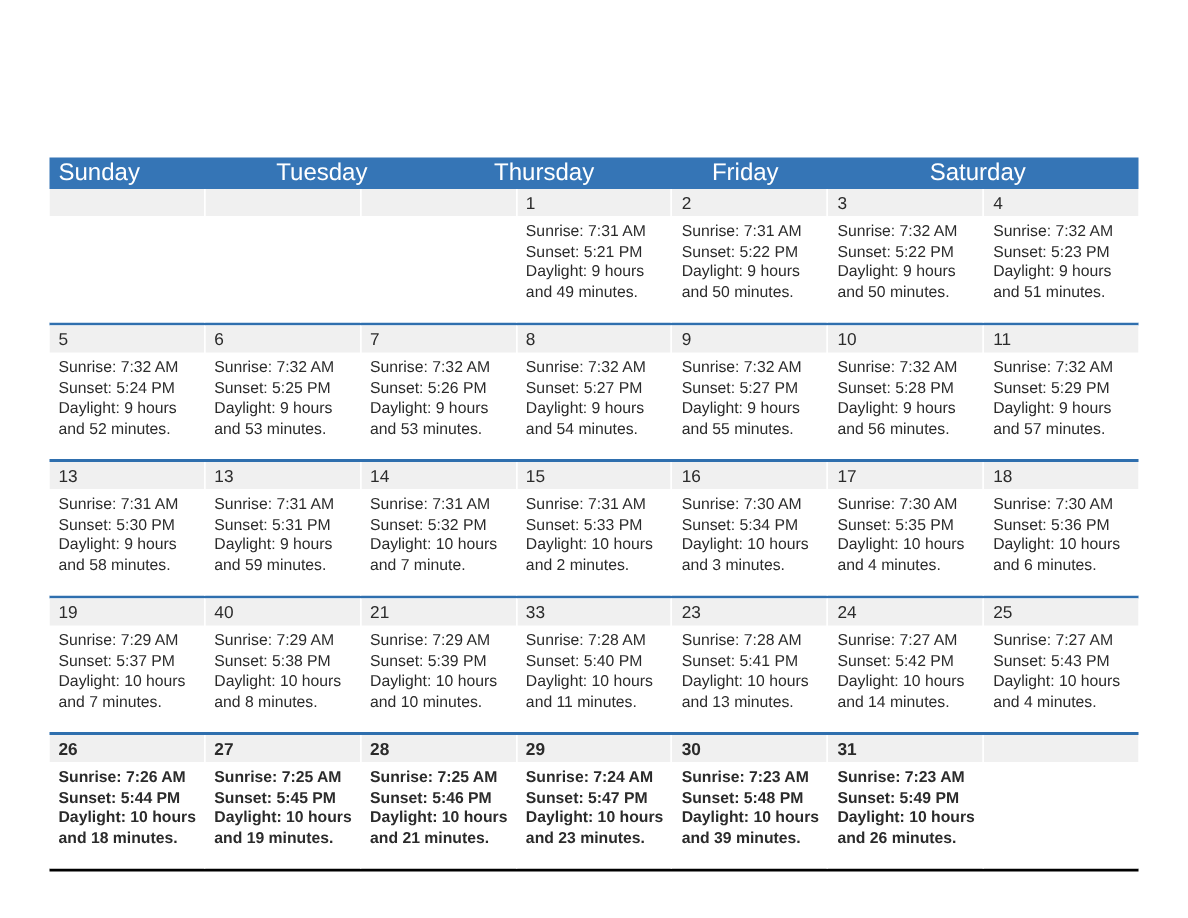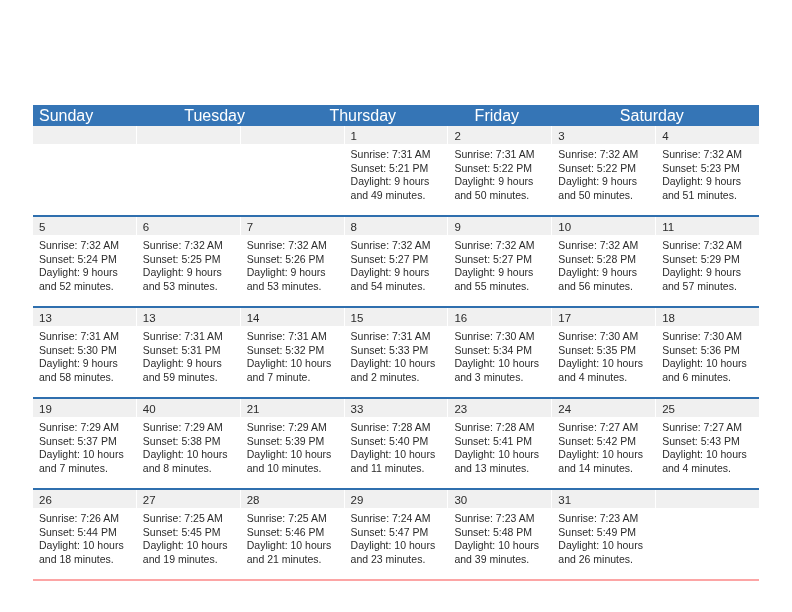--- a/index.html
+++ b/index.html
@@ -104,21 +104,22 @@
     padding-left: 6px;
     box-sizing: border-box;
     white-space: nowrap;
   }
   .week {
     display: flex;
     height: 89px;
     border-bottom: 2px solid #2f6fae;
   }
   .week:last-child {
-    border-bottom: 2px solid #fca5a5;
+    border-bottom: 2px solid #000000;
+    font-weight: bold;
   }
   .daycell {
     flex: 1 1 0;
     box-sizing: border-box;
     position: relative;
     background: #ffffff;
     border-right: 1px solid #ffffff;
     overflow: hidden;
   }
   .daycell:last-child { border-right: none; }

